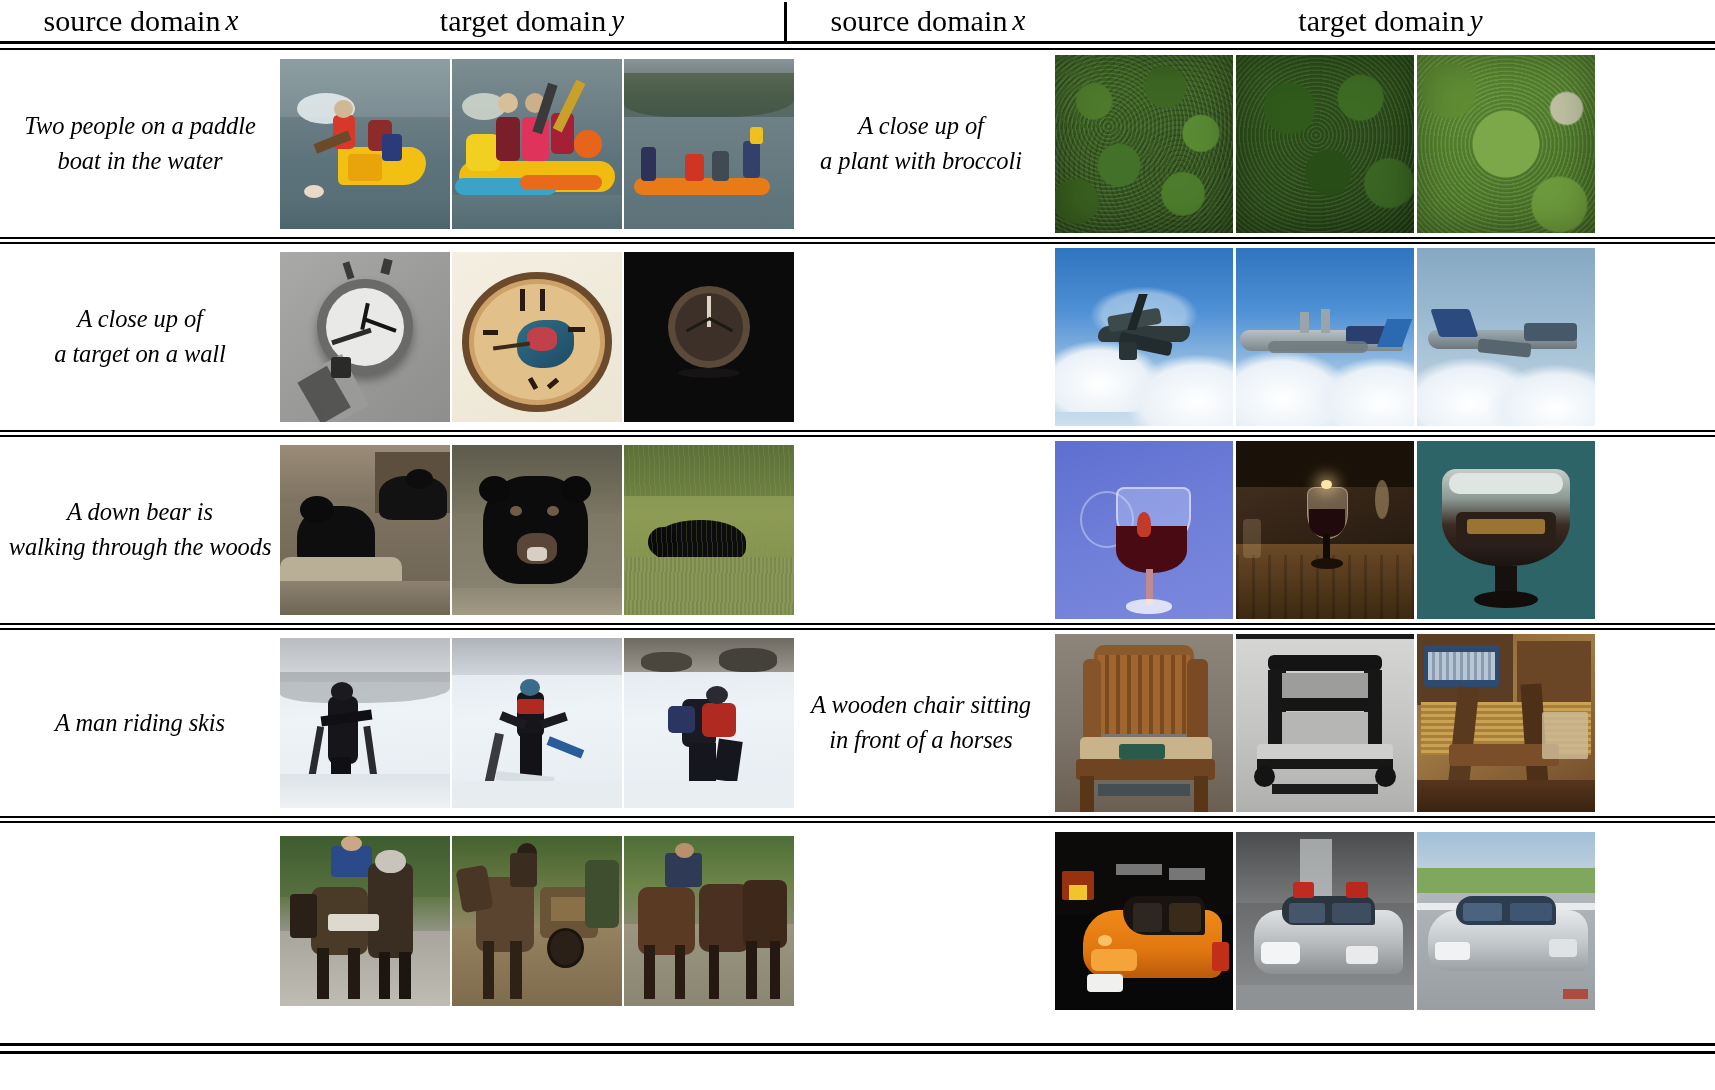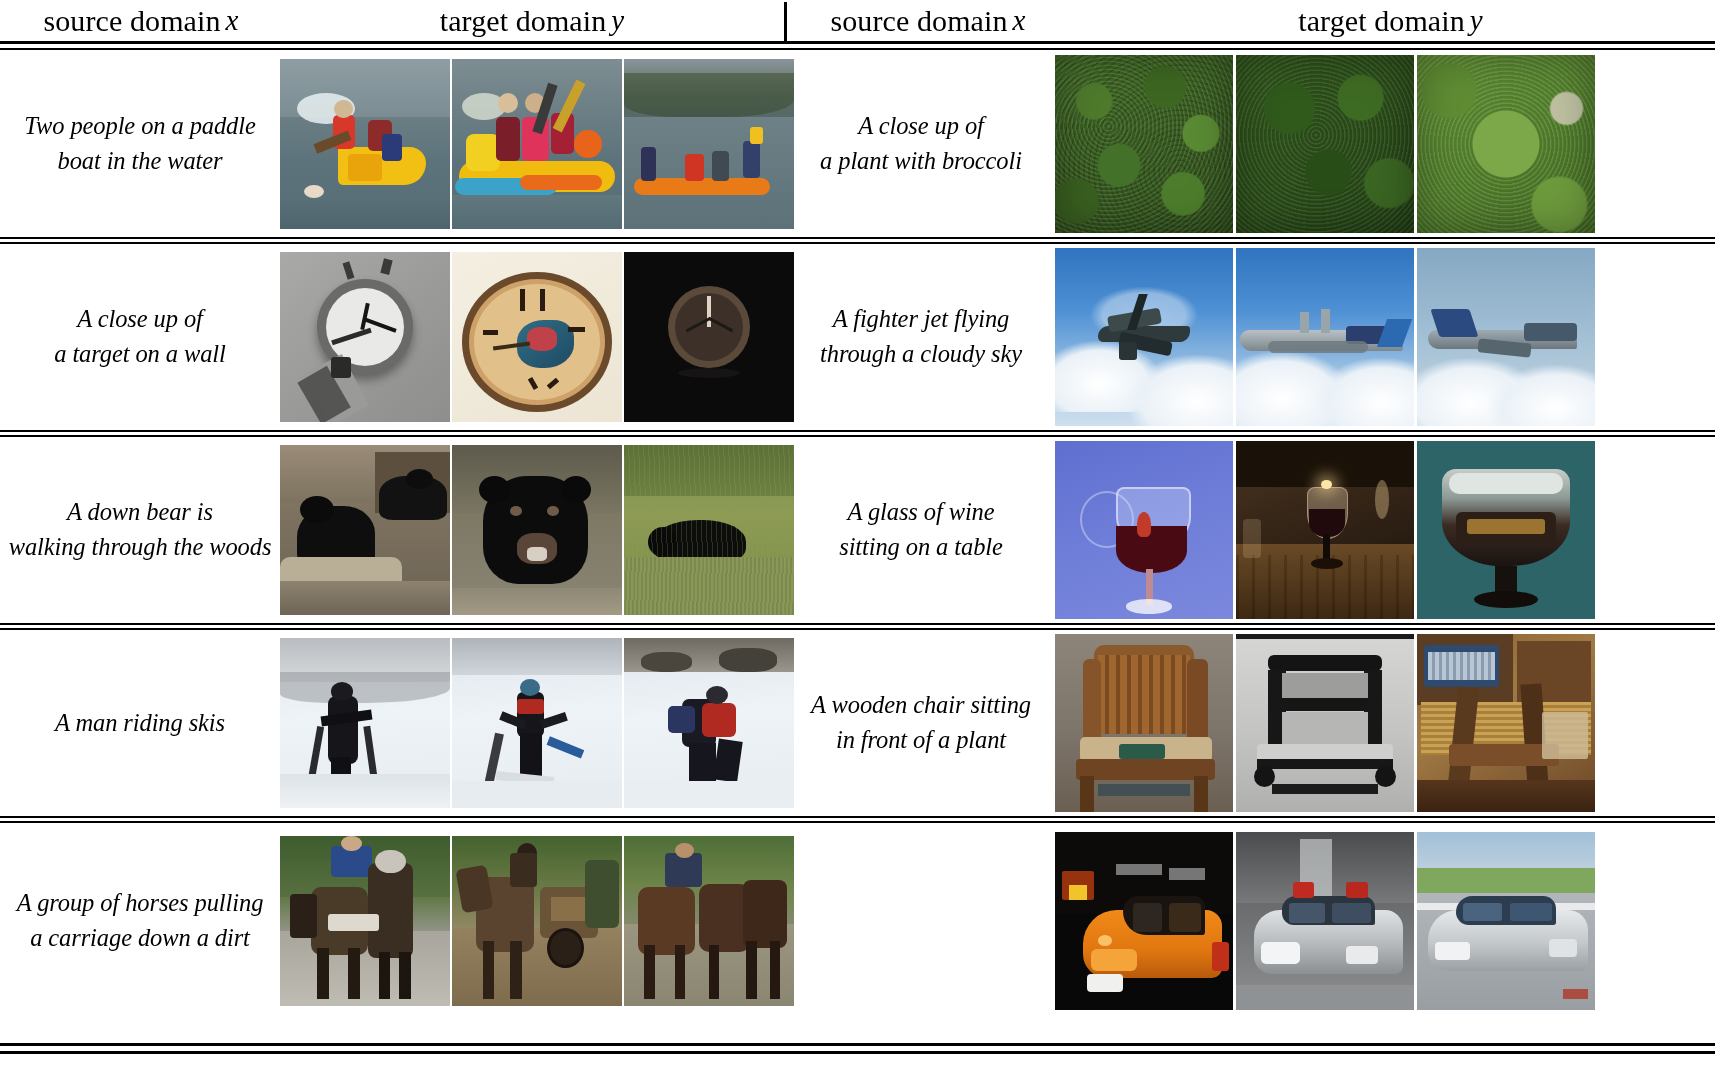--- a/index.html
+++ b/index.html
@@ -252,24 +252,20 @@
           <div class="lyr circle" style="left:31%;top:25%;width:38%;height:38%;
                background:conic-gradient(#b3441f 0 8%, rgba(0,0,0,0) 8% 16%, #b3441f 16% 24%, rgba(0,0,0,0) 24% 32%, #b3441f 32% 40%, rgba(0,0,0,0) 40% 48%, #b3441f 48% 56%, rgba(0,0,0,0) 56% 64%, #b3441f 64% 72%, rgba(0,0,0,0) 72% 80%, #b3441f 80% 88%, rgba(0,0,0,0) 88% 100%);
                mask:radial-gradient(circle, rgba(0,0,0,0) 0 72%, #000 73% 100%);
                -webkit-mask:radial-gradient(circle, rgba(0,0,0,0) 0 72%, #000 73% 100%);opacity:.95;"></div>
           <div class="lyr" style="left:32%;top:68%;width:36%;height:6%;background:#191716;border-radius:50%;opacity:.8;"></div>
         </div>
           </div>
       </div>
     </div>
     <div class="half half-right">
-      <div class="caption cap-right">
-        <span>A fighter jet flying</span>
-        <span>through a cloudy sky</span>
-      </div>
       <div class="imgs imgs-right">
         <div class="thumb">
             <div class="sc sky">
           <div class="lyr cloud" style="left:-10%;top:52%;width:70%;height:40%;"></div>
           <div class="lyr cloud" style="left:40%;top:60%;width:80%;height:44%;"></div>
           <div class="lyr cloud" style="left:20%;top:22%;width:60%;height:26%;opacity:.45;"></div>
           <div class="lyr" style="left:24%;top:44%;width:52%;height:9%;background:#2e3a3c;border-radius:20px 6px 20px 10px;"></div>
           <div class="lyr" style="left:30%;top:36%;width:30%;height:9%;background:#3c4a4c;transform:rotate(-10deg);border-radius:4px;"></div>
           <div class="lyr" style="left:36%;top:50%;width:30%;height:8%;background:#222c2e;transform:rotate(12deg);border-radius:4px;"></div>
           <div class="lyr" style="left:44%;top:26%;width:5%;height:20%;background:#1e2728;transform:skewX(-18deg);"></div>
@@ -345,24 +341,20 @@
           <div class="lyr circle" style="left:14%;top:48%;width:18%;height:18%;background:#0a0a0a;"></div>
           <div class="lyr" style="left:0;top:66%;width:100%;height:34%;background:
              repeating-linear-gradient(92deg,#8a975a 0 2px,#7b8a4c 2px 4px);"></div>
           <div class="lyr" style="left:0;top:0;width:100%;height:100%;background:
              repeating-linear-gradient(88deg, rgba(140,160,80,.25) 0 1px, rgba(0,0,0,0) 1px 5px);"></div>
         </div>
           </div>
       </div>
     </div>
     <div class="half half-right">
-      <div class="caption cap-right">
-        <span>A glass of wine</span>
-        <span>sitting on a table</span>
-      </div>
       <div class="imgs imgs-right">
         <div class="thumb">
             <div class="sc bluebg">
           <div class="lyr ellipse" style="left:14%;top:28%;width:28%;height:30%;border:2px solid rgba(255,255,255,.35);"></div>
           <div class="lyr" style="left:34%;top:26%;width:40%;height:32%;background:rgba(210,222,255,.35);border:2px solid rgba(255,255,255,.5);border-radius:8px 8px 50% 50%;"></div>
           <div class="lyr" style="left:34%;top:48%;width:40%;height:26%;background:#4a0a14;border-radius:0 0 48% 48%;"></div>
           <div class="lyr" style="left:51%;top:72%;width:4%;height:20%;background:#c08a92;"></div>
           <div class="lyr ellipse" style="left:40%;top:89%;width:26%;height:8%;background:rgba(255,255,255,.75);"></div>
           <div class="lyr" style="left:46%;top:40%;width:8%;height:14%;background:#c23a28;border-radius:50% 50% 30% 30%;"></div>
         </div>
@@ -445,21 +437,21 @@
           <div class="lyr" style="left:38%;top:62%;width:16%;height:26%;background:#16161e;"></div>
           <div class="lyr" style="left:54%;top:60%;width:14%;height:24%;background:#16161e;transform:rotate(8deg);"></div>
           <div class="lyr" style="left:0;top:84%;width:100%;height:16%;background:#e9eef2;"></div>
         </div>
           </div>
       </div>
     </div>
     <div class="half half-right">
       <div class="caption cap-right">
         <span>A wooden chair sitting</span>
-        <span>in front of a plant</span>
+        <span>in front of a horses</span>
       </div>
       <div class="imgs imgs-right">
         <div class="thumb">
             <div class="sc" style="background:linear-gradient(180deg,#8e857a 0%,#7d746a 55%,#6b5f52 100%);">
           <div class="lyr" style="left:22%;top:6%;width:56%;height:12%;background:#8a5a2c;border-radius:10px 10px 0 0;"></div>
           <div class="lyr" style="left:24%;top:12%;width:52%;height:44%;background:repeating-linear-gradient(90deg,#a0662f 0 7px,#7b4a20 7px 11px);"></div>
           <div class="lyr" style="left:16%;top:14%;width:10%;height:48%;background:#86542a;border-radius:6px;"></div>
           <div class="lyr" style="left:74%;top:14%;width:12%;height:50%;background:#7a4a24;border-radius:6px;"></div>
           <div class="lyr" style="left:14%;top:58%;width:74%;height:14%;background:#c9b38a;border-radius:5px;"></div>
           <div class="lyr" style="left:36%;top:62%;width:26%;height:8%;background:#2a5a4a;border-radius:3px;"></div>
@@ -502,24 +494,20 @@
       </div>
     </div>
   </div>
   <div class="rowline" style="top:816px;">
       <div class="l1"></div>
       <div class="l2"></div>
     </div>
 
   <div class="row" style="top:823px;height:196px;">
     <div class="half half-left">
-      <div class="caption cap-left">
-        <span>A group of horses pulling</span>
-        <span>a carriage down a dirt</span>
-      </div>
       <div class="imgs imgs-left">
         <div class="thumb">
             <div class="sc" style="background:linear-gradient(180deg,#4d6a3a 0%,#5e7542 34%,#9a9a92 60%,#b0b0a8 100%);">
           <div class="lyr" style="left:0;top:0;width:100%;height:36%;background:linear-gradient(180deg,#3e5c2e,#587040);"></div>
           <div class="lyr" style="left:0;top:56%;width:100%;height:44%;background:linear-gradient(180deg,#a8a69c,#bfbdb3);"></div>
           <div class="lyr" style="left:30%;top:6%;width:24%;height:18%;background:#2a4a8a;border-radius:4px;"></div>
           <div class="lyr circle" style="left:36%;top:0%;width:12%;height:9%;background:#caa886;"></div>
           <div class="lyr" style="left:52%;top:16%;width:26%;height:56%;background:#3a2e22;border-radius:8px;"></div>
           <div class="lyr circle" style="left:56%;top:8%;width:18%;height:14%;background:#c8c4bc;"></div>
           <div class="lyr" style="left:18%;top:30%;width:34%;height:40%;background:#4a3a28;border-radius:10px;"></div>

